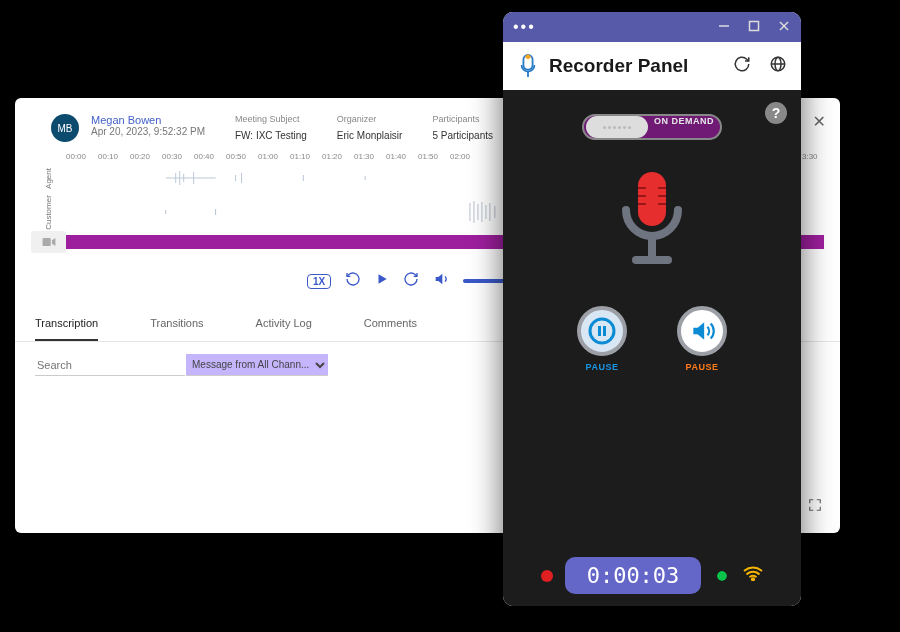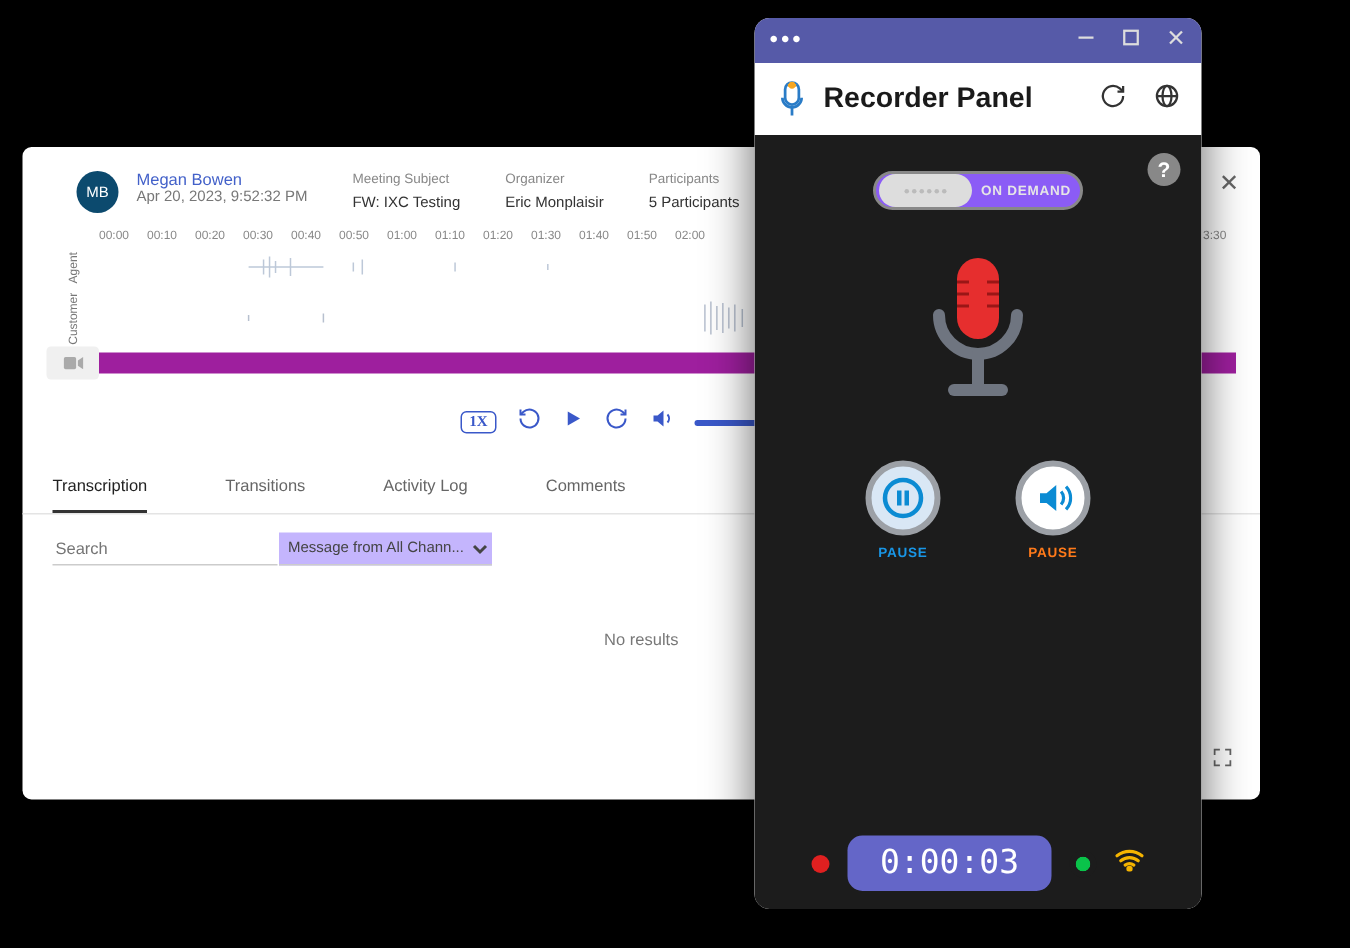--- a/index.html
+++ b/index.html
@@ -59,21 +59,21 @@
 .video-bar {
   flex: 1; height: 14px; background: #9e1f9e;
 }
 
 .playback {
   display: flex; gap: 14px; align-items: center; justify-content: center;
   margin-top: 16px; color: #3a58c9;
 }
 .speed-badge {
   border: 1.5px solid #3a58c9; border-radius: 4px; padding: 1px 5px;
-  font-size: 10px; font-weight: 600; font-family: Liberation Serif, serif;
+  font-size: 10px; font-weight: 600;
 }
 .volume-track {
   width: 85px; height: 4px; background: #3a58c9; border-radius: 2px; position: relative;
 }
 .volume-track::after {
   content: ""; position: absolute; right: -4px; top: -4px;
   width: 12px; height: 12px; border-radius: 50%; background: #3a58c9;
 }
 
 .tabs {
@@ -123,23 +123,23 @@
   position: relative; padding-top: 14px;
 }
 .help-btn {
   position: absolute; right: 14px; top: 12px;
   width: 22px; height: 22px; border-radius: 50%;
   background: #888; color: #fff; font-weight: 700; font-size: 14px;
   display: flex; align-items: center; justify-content: center;
 }
 .toggle-pill {
   width: 140px; height: 26px; border-radius: 14px;
-  background: #8b5cf6; margin: 10px auto 0 auto;
+  background: #701a75; margin: 10px auto 0 auto;
   border: 2px solid #888;
-  display: flex; align-items: center; position: relative;
+  display: flex; position: relative;
 }
 .toggle-left {
   width: 62px; height: 22px; border-radius: 12px;
   background: #ddd; margin-left: 2px;
   display: flex; align-items: center; justify-content: center;
   color: #bbb; gap: 2px;
 }
 .toggle-left span {
   width: 3px; height: 3px; border-radius: 50%; background: #bbb; display: inline-block;
 }
@@ -336,21 +336,20 @@
     <div class="tab">Comments</div>
   </div>
 
   <div class="filters">
     <input class="search-input" placeholder="Search" style="">
     <select class="channel-select">
       <option>Message from All Chann...</option>
     </select>
   </div>
 
-  <div class="no-results">No results</div>
 
   <span class="fullscreen-btn">
     <svg width="14" height="14" viewBox="0 0 24 24" fill="none" stroke="#666" stroke-width="2">
         <path d="M3 9V3h6M21 9V3h-6M3 15v6h6M21 15v6h-6"></path>
       </svg>
   </span>
 </div>
 
 <div class="recorder-window">
 

